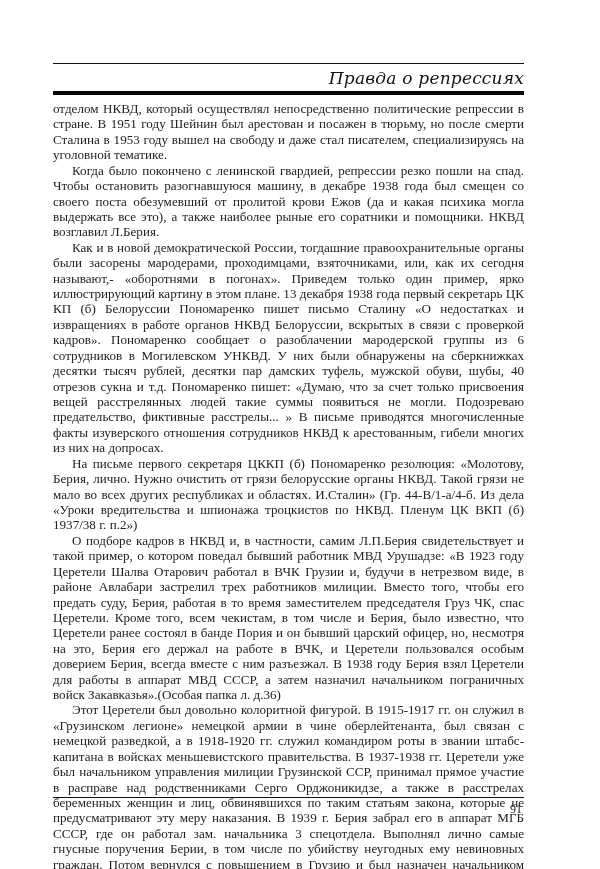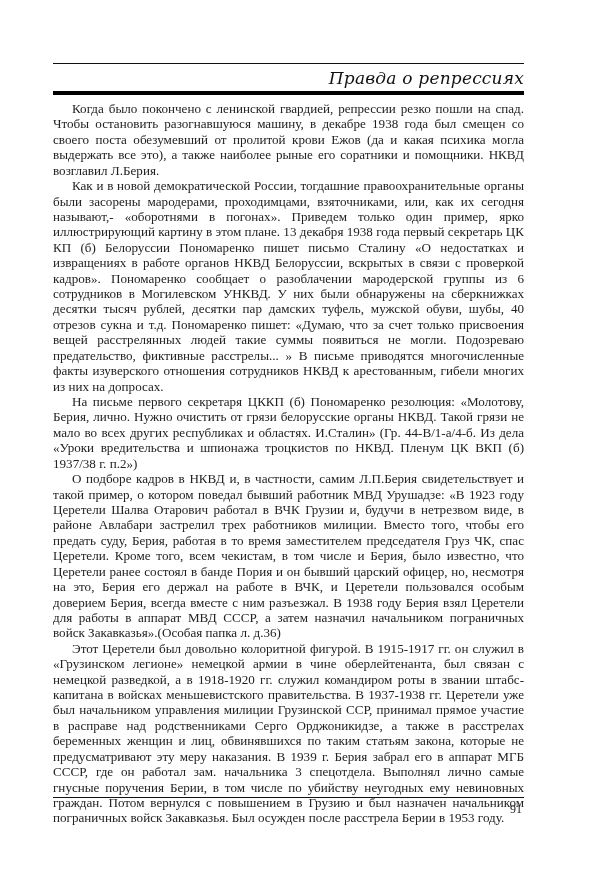--- a/index.html
+++ b/index.html
@@ -28,20 +28,21 @@
 </style>
 </head>
 <body>
 
 <div class="page">
   <div class="rule-thin"></div>
   <div class="running-head">Правда о репрессиях</div>
   <div class="rule-thick"></div>
 
   <div class="body-text">
+    <p class="cont">отделом НКВД, который осуществлял непосредственно политические репрессии в стране. В 1951 году Шейнин был арестован и посажен в тюрьму, но после смерти Сталина в 1953 году вышел на свободу и даже стал писателем, специализируясь на уголовной тематике.</p>
     <p>Когда было покончено с ленинской гвардией, репрессии резко пошли на спад. Чтобы оста­новить разогнавшуюся машину, в декабре 1938 года был смещен со своего поста обезумевший от пролитой крови Ежов (да и какая психика могла выдержать все это), а также наиболее ры­ные его соратники и помощники. НКВД возглавил Л.Берия.</p>
     <p>Как и в новой демократической России, тогдашние правоохранительные органы были засо­рены мародерами, проходимцами, взяточниками, или, как их  сегодня называют,- «оборотнями в погонах». Приведем только один пример, ярко иллюстрирующий картину в этом плане. 13 декабря 1938 года первый секретарь ЦК КП (б) Белоруссии Пономаренко пишет письмо Стали­ну «О недостатках и извращениях в работе органов НКВД Белоруссии, вскрытых в связи с про­веркой кадров». Пономаренко сообщает о разоблачении мародерской группы из 6 сотрудников в Могилевском УНКВД. У них были обнаружены на сберкнижках десятки тысяч рублей, де­сятки пар дамских туфель, мужской обуви, шубы, 40 отрезов сукна и т.д. Пономаренко пишет: «Думаю, что за счет только присвоения вещей расстрелянных людей такие суммы появиться не могли. Подозреваю предательство, фиктивные расстрелы... » В письме приводятся много­численные факты изуверского отношения сотрудников НКВД к арестованным, гибели многих из них на допросах.</p>
     <p>На письме первого секретаря ЦККП (б) Пономаренко резолюция: «Молотову, Берия, лично. Нужно очистить от грязи белорусские органы НКВД. Такой грязи не мало во всех других рес­публиках и областях. И.Сталин» (Гр. 44-В/1-а/4-б. Из дела «Уроки  вредительства и шпионажа троцкистов по НКВД. Пленум ЦК ВКП (б) 1937/38 г. п.2»)</p>
     <p>О подборе кадров в НКВД и, в частности, самим Л.П.Берия свидетельствует и такой при­мер, о котором поведал бывший работник МВД Урушадзе: «В 1923 году Церетели Шалва Ота­рович работал в ВЧК Грузии и, будучи в нетрезвом виде, в районе Авлабари застрелил трех работников милиции. Вместо того, чтобы его предать суду, Берия, работая в то время замести­телем председателя Груз ЧК, спас Церетели. Кроме того, всем чекистам, в том числе и Берия, было известно, что Церетели ранее состоял в банде Пория и он бывший царский офицер, но, несмотря на это, Берия его держал на работе в ВЧК, и Церетели пользовался особым доверием Берия, всегда вместе с ним разъезжал. В 1938 году Берия взял Церетели для работы в аппарат МВД СССР, а затем назначил начальником пограничных войск Закавказья».(Особая папка л. д.36)</p>
     <p>Этот Церетели был довольно колоритной фигурой. В 1915-1917 гг. он служил в «Грузин­ском легионе» немецкой армии в чине оберлейтенанта, был связан с немецкой разведкой, а в 1918-1920 гг. служил командиром роты в звании штабс-капитана в войсках меньшевистского правительства. В 1937-1938 гг. Церетели уже был начальником управления милиции Грузин­ской ССР, принимал прямое участие в расправе над родственниками Серго Орджоникидзе, а также в расстрелах беременных женщин и лиц, обвинявшихся по таким статьям закона, кото­рые не предусматривают эту меру наказания. В 1939 г. Берия забрал его в аппарат МГБ СССР, где он работал зам. начальника 3 спецотдела. Выполнял лично самые гнусные поручения Бе­рии, в том числе по убийству неугодных ему невиновных граждан. Потом вернулся с повы­шением в Грузию и был назначен начальником пограничных войск Закавказья. Был осужден после расстрела Берии в 1953 году.</p>
 
   </div>
 
   <div class="rule-bottom"></div>
   <div class="folio">91</div>

